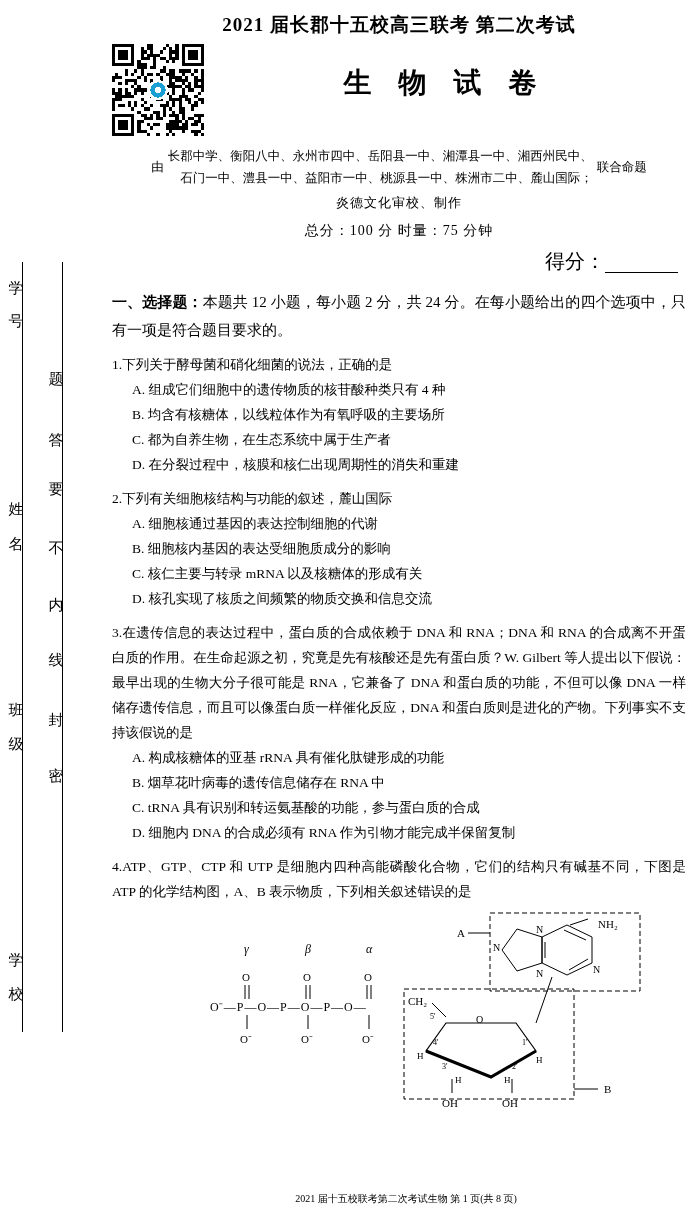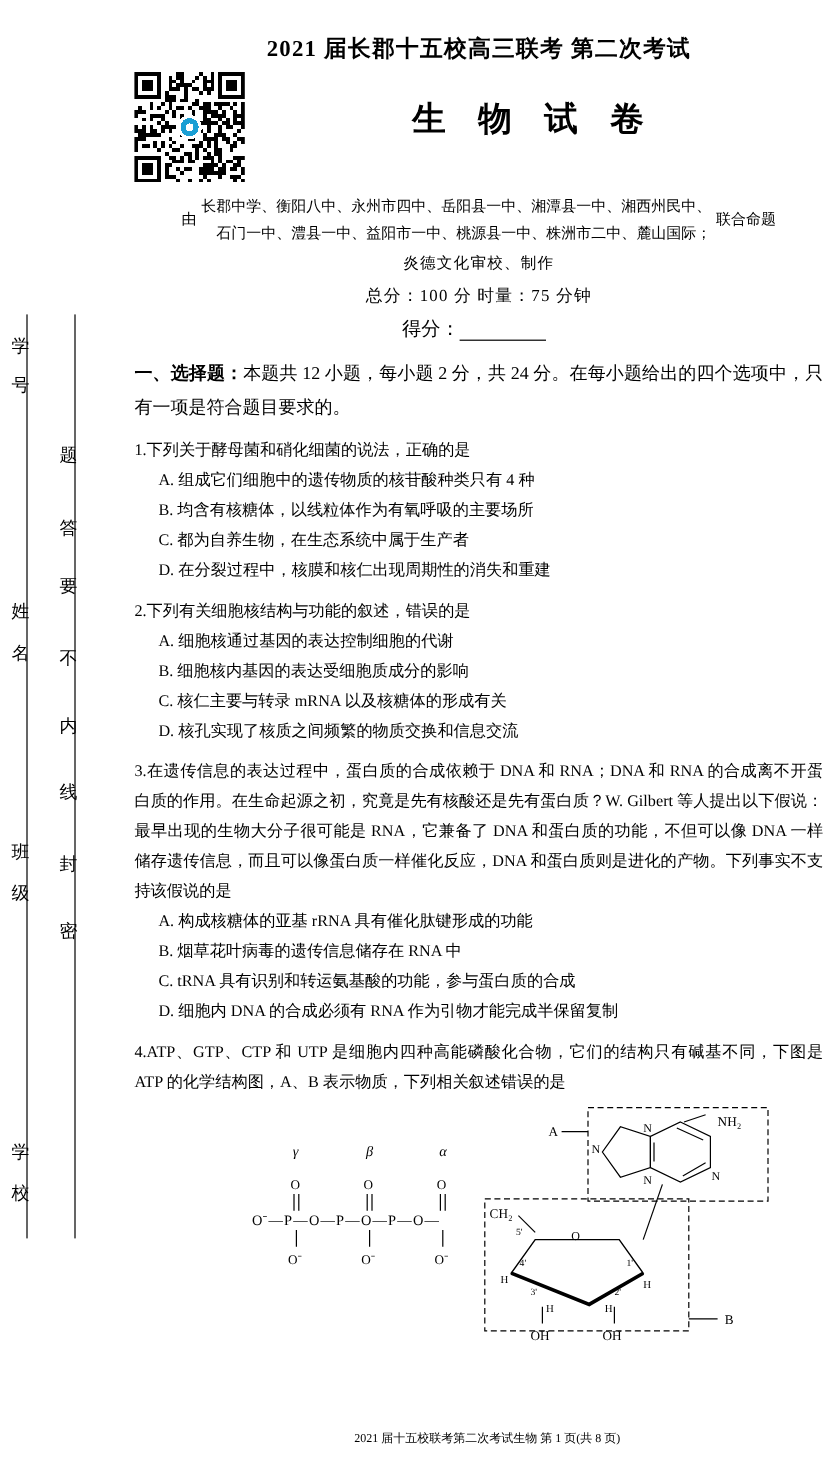--- a/index.html
+++ b/index.html
@@ -27,21 +27,21 @@
   .vline.b { left:62px; }
 
   
   .vseg { position:absolute; writing-mode:vertical-rl; text-orientation:upright;
           font-size:15px; letter-spacing:9px; white-space:nowrap; }
 
   
   #main {
     position:absolute;
     left:112px; top:0; width:588px; height:1216px;
-    padding:16px 14px 0 0;
+    padding:0 14px 0 0;
   }
 
   .title {
     text-align:center;
     font-weight:bold;
     font-size:19px;
     margin-top:12px;
     letter-spacing:1px;
   }
 
@@ -82,22 +82,22 @@
     letter-spacing:1px;
     font-family:Liberation Mono, monospace;
   }
   .scores {
     text-align:center;
     font-size:14px;
     margin-top:10px;
     letter-spacing:1px;
   }
   .defen {
-    text-align:center;
-    font-size:16px;
+    text-align:right;
+    font-size:20px;
     margin-top:8px;
     padding-right:8px;
   }
   .defen u { text-decoration:none; border-bottom:1px solid #000; padding:0 34px; }
 
   .section-head {
     margin-top:14px;
     font-size:15px;
     line-height:1.85;
     text-align:justify;
@@ -570,21 +570,21 @@
       <span>1.</span><span>下列关于酵母菌和硝化细菌的说法，正确的是</span>
     </div>
     <div class="opt">A. 组成它们细胞中的遗传物质的核苷酸种类只有 4 种</div>
     <div class="opt">B. 均含有核糖体，以线粒体作为有氧呼吸的主要场所</div>
     <div class="opt">C. 都为自养生物，在生态系统中属于生产者</div>
     <div class="opt">D. 在分裂过程中，核膜和核仁出现周期性的消失和重建</div>
   </div>
 
   <div class="q">
     <div class="q-stem">
-      <span>2.</span><span>下列有关细胞核结构与功能的叙述，错误的是</span>
+      <span>2.</span><span>下列有关细胞核结构与功能的叙述，麓山国际</span>
     </div>
     <div class="opt">A. 细胞核通过基因的表达控制细胞的代谢</div>
     <div class="opt">B. 细胞核内基因的表达受细胞质成分的影响</div>
     <div class="opt">C. 核仁主要与转录 mRNA 以及核糖体的形成有关</div>
     <div class="opt">D. 核孔实现了核质之间频繁的物质交换和信息交流</div>
   </div>
 
   <div class="q">
     <div class="q-stem">
       <span>3.</span><span>在遗传信息的表达过程中，蛋白质的合成依赖于 DNA 和 RNA；DNA 和 RNA 的合成离不开蛋白质的作用。在生命起源之初，究竟是先有核酸还是先有蛋白质？W. Gilbert 等人提出以下假说：最早出现的生物大分子很可能是 RNA，它兼备了 DNA 和蛋白质的功能，不但可以像 DNA 一样储存遗传信息，而且可以像蛋白质一样催化反应，DNA 和蛋白质则是进化的产物。下列事实不支持该假说的是</span>

